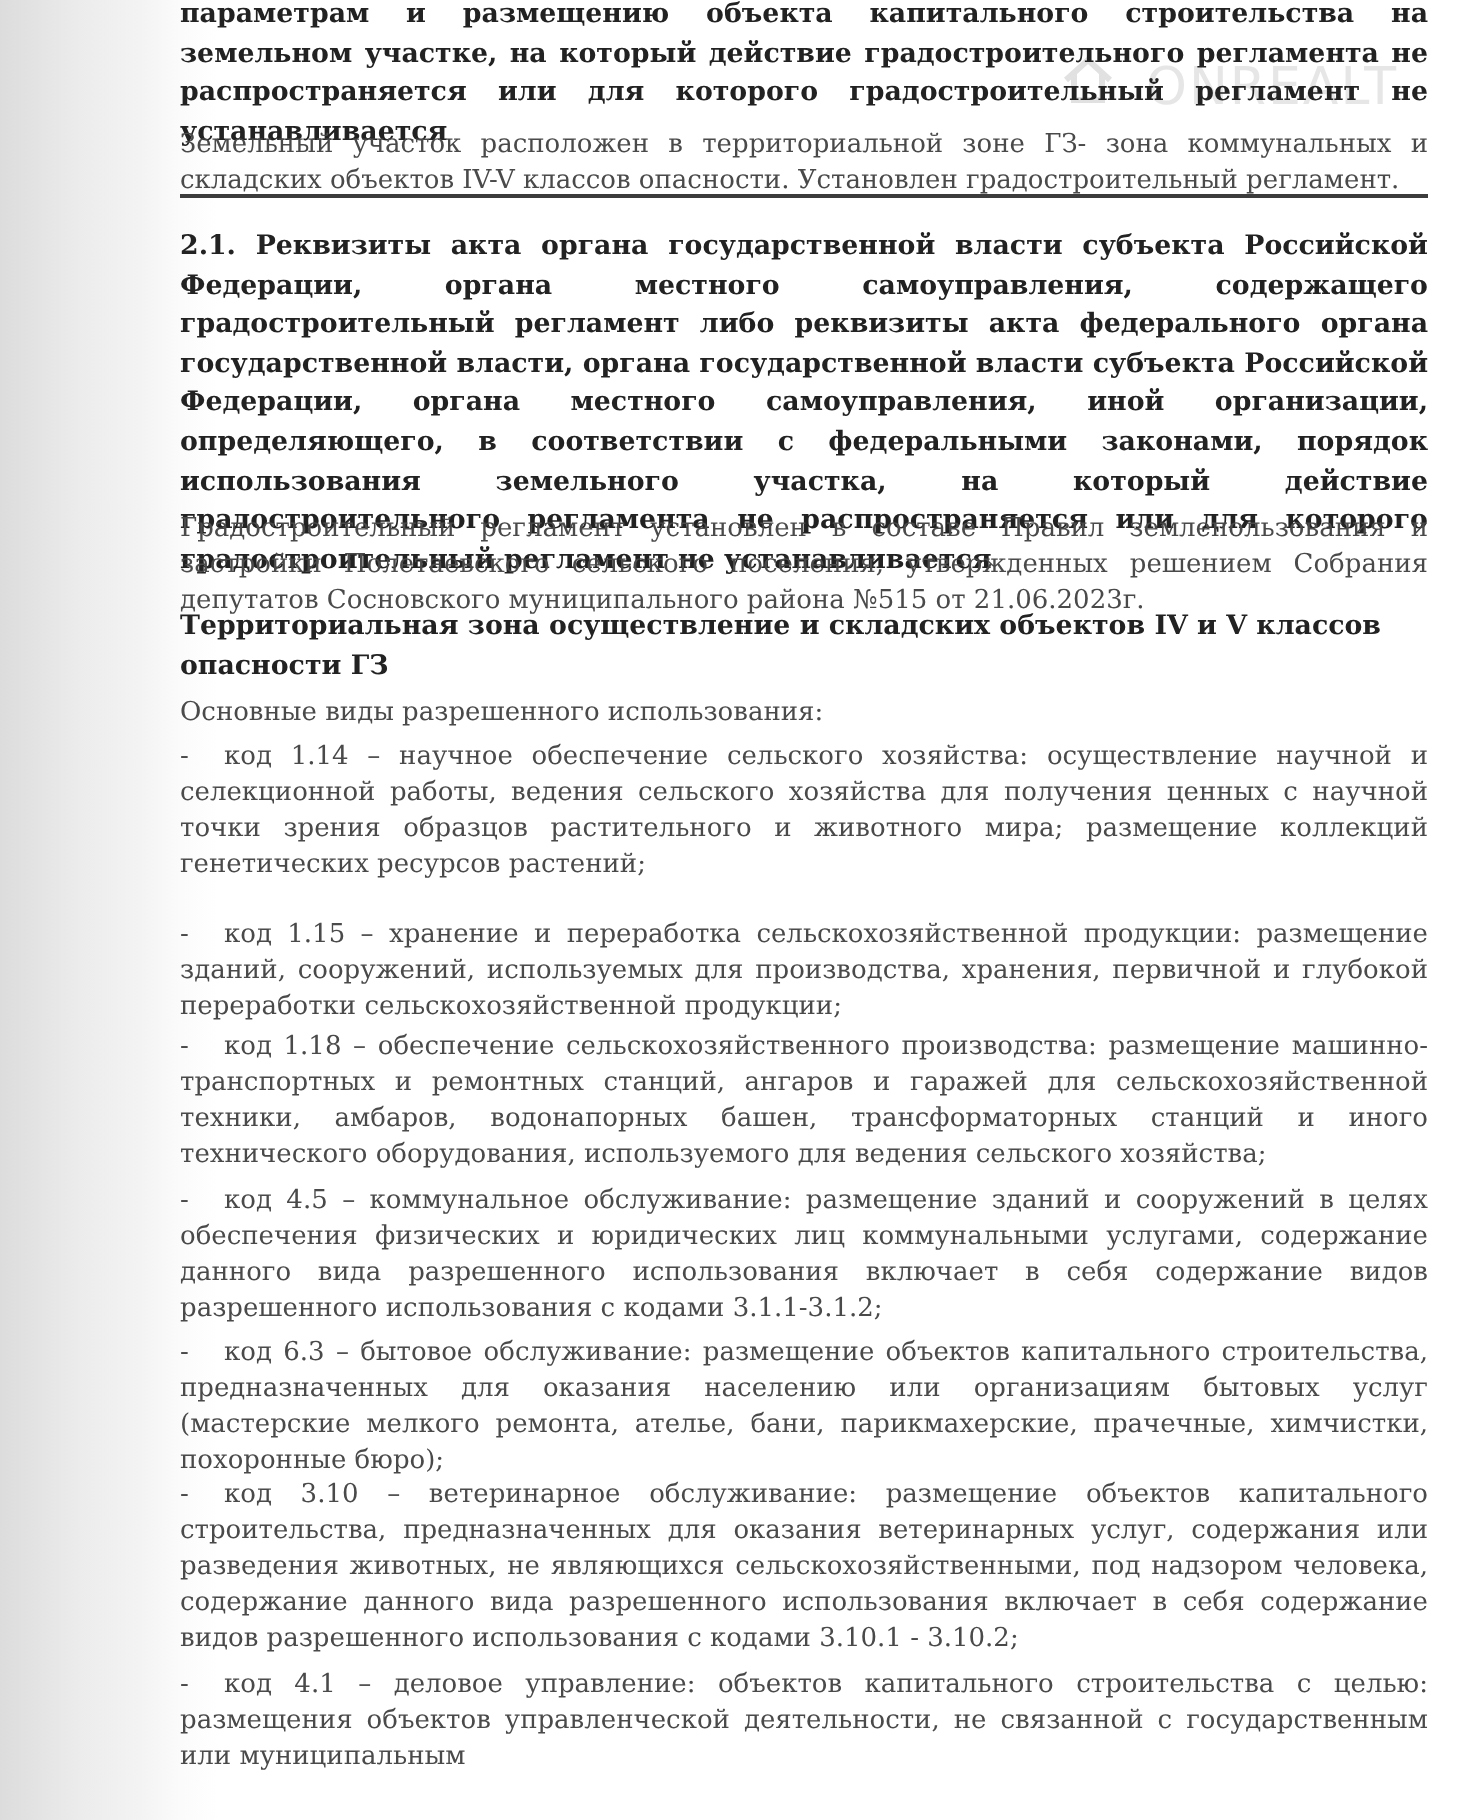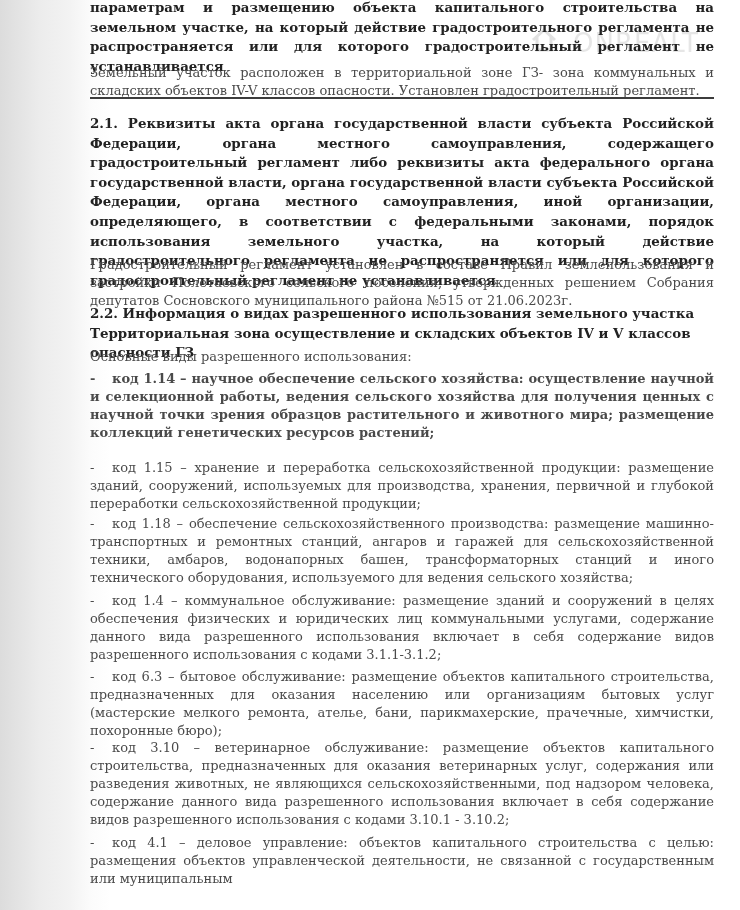--- a/index.html
+++ b/index.html
@@ -87,40 +87,39 @@
     <p class="block bold just" style="top:-2px;">параметрам и размещению объекта капитального строительства на земельном участке, на который действие градостроительного регламента не распространяется или для которого градостроительный регламент не устанавливается</p>
 
     <p class="block light just" style="top:64px;">Земельный участок расположен в территориальной зоне ГЗ- зона коммунальных и складских объектов IV-V классов опасности. Установлен градостроительный регламент.</p>
     <div class="rule"></div>
 
     <p class="block bold just" style="top:114px;">2.1. Реквизиты акта органа государственной власти субъекта Российской Федерации, органа местного самоуправления, содержащего градостроительный регламент либо реквизиты акта федерального органа государственной власти, органа государственной власти субъекта Российской Федерации, органа местного самоуправления, иной организации, определяющего, в соответствии с федеральными законами, порядок использования земельного участка, на который действие градостроительного регламента не распространяется или для которого градостроительный регламент не устанавливается</p>
 
     <p class="block light just" style="top:242px;margin-top:14px;">Градостроительный регламент установлен в составе Правил землепользования и застройки Полетаевского сельского поселения, утвержденных решением Собрания депутатов Сосновского муниципального района №515 от 21.06.2023г.</p>
 
     <div class="block" style="top:304px;">
-      <div class="bold">2.2. Информация о видах разрешенного использования земельного участка</div>
       <div class="bold">Территориальная зона осуществление и складских объектов IV и V классов опасности ГЗ</div>
     </div>
 
     <p class="block light" style="top:348px;">Основные виды разрешенного использования:</p>
 
-    <p class="block light just item" style="top:370px;font-weight:bold;">
+    <p class="block light just item" style="top:370px;">
       <span class="dash">-</span><span>код 1.14 – научное обеспечение сельского хозяйства: осуществление научной и селекционной работы, ведения сельского хозяйства для получения ценных с научной точки зрения образцов растительного и животного мира; размещение коллекций генетических ресурсов растений;</span>
     </p>
 
     <p class="block light just item" style="top:459px;">
       <span class="dash">-</span><span>код 1.15 – хранение и переработка сельскохозяйственной продукции: размещение зданий, сооружений, используемых для производства, хранения, первичной и глубокой переработки сельскохозяйственной продукции;</span>
     </p>
 
     <p class="block light just item" style="top:515px;">
       <span class="dash">-</span><span>код 1.18 – обеспечение сельскохозяйственного производства: размещение машинно-транспортных и ремонтных станций, ангаров и гаражей для сельскохозяйственной техники, амбаров, водонапорных башен, трансформаторных станций и иного технического оборудования, используемого для ведения сельского хозяйства;</span>
     </p>
 
     <p class="block light just item" style="top:592px;">
-      <span class="dash">-</span><span>код 1.4 – коммунальное обслуживание: размещение зданий и сооружений в целях обеспечения физических и юридических лиц коммунальными услугами, содержание данного вида разрешенного использования включает в себя содержание видов разрешенного использования с кодами 3.1.1-3.1.2;</span>
+      <span class="dash">-</span><span>код 4.5 – коммунальное обслуживание: размещение зданий и сооружений в целях обеспечения физических и юридических лиц коммунальными услугами, содержание данного вида разрешенного использования включает в себя содержание видов разрешенного использования с кодами 3.1.1-3.1.2;</span>
     </p>
 
     <p class="block light just item" style="top:668px;">
       <span class="dash">-</span><span>код 6.3 – бытовое обслуживание: размещение объектов капитального строительства, предназначенных для оказания населению или организациям бытовых услуг (мастерские мелкого ремонта, ателье, бани, парикмахерские, прачечные, химчистки, похоронные бюро);</span>
     </p>
 
     <p class="block light just item" style="top:739px;">
       <span class="dash">-</span><span>код 3.10 – ветеринарное обслуживание: размещение объектов капитального строительства, предназначенных для оказания ветеринарных услуг, содержания или разведения животных, не являющихся сельскохозяйственными, под надзором человека, содержание данного вида разрешенного использования включает в себя содержание видов разрешенного использования с кодами 3.10.1 - 3.10.2;</span>
     </p>
 

